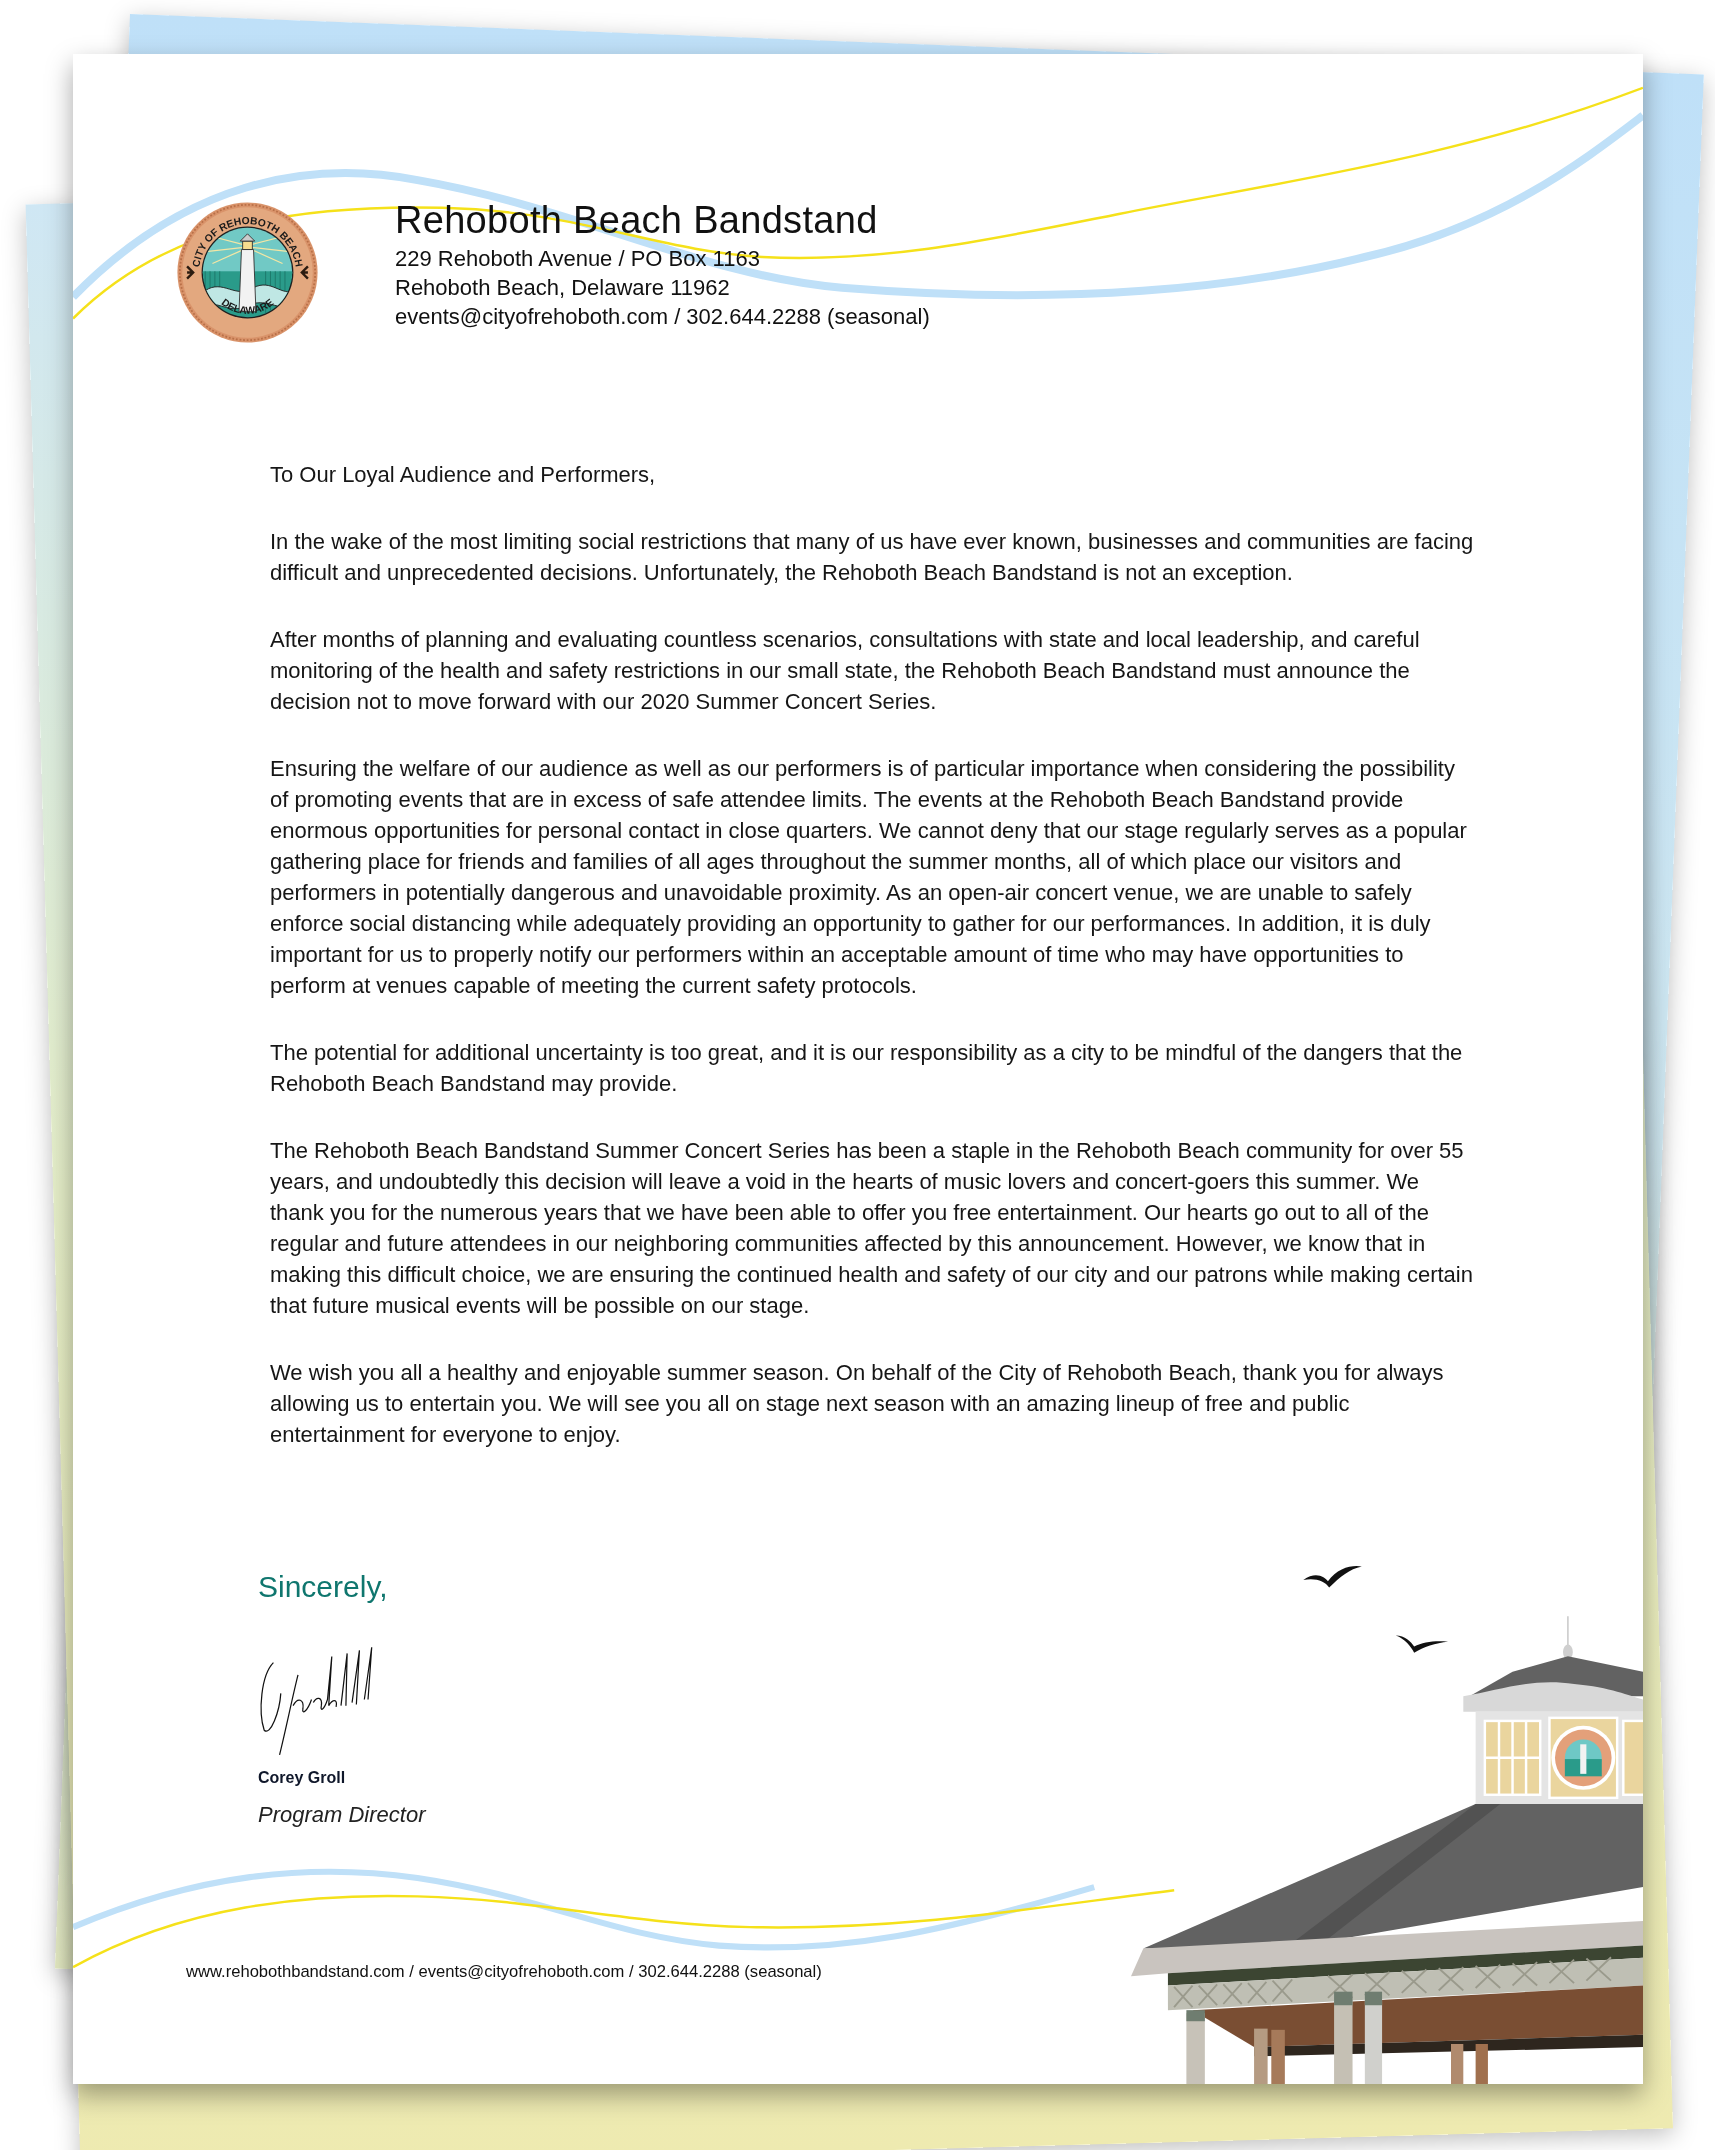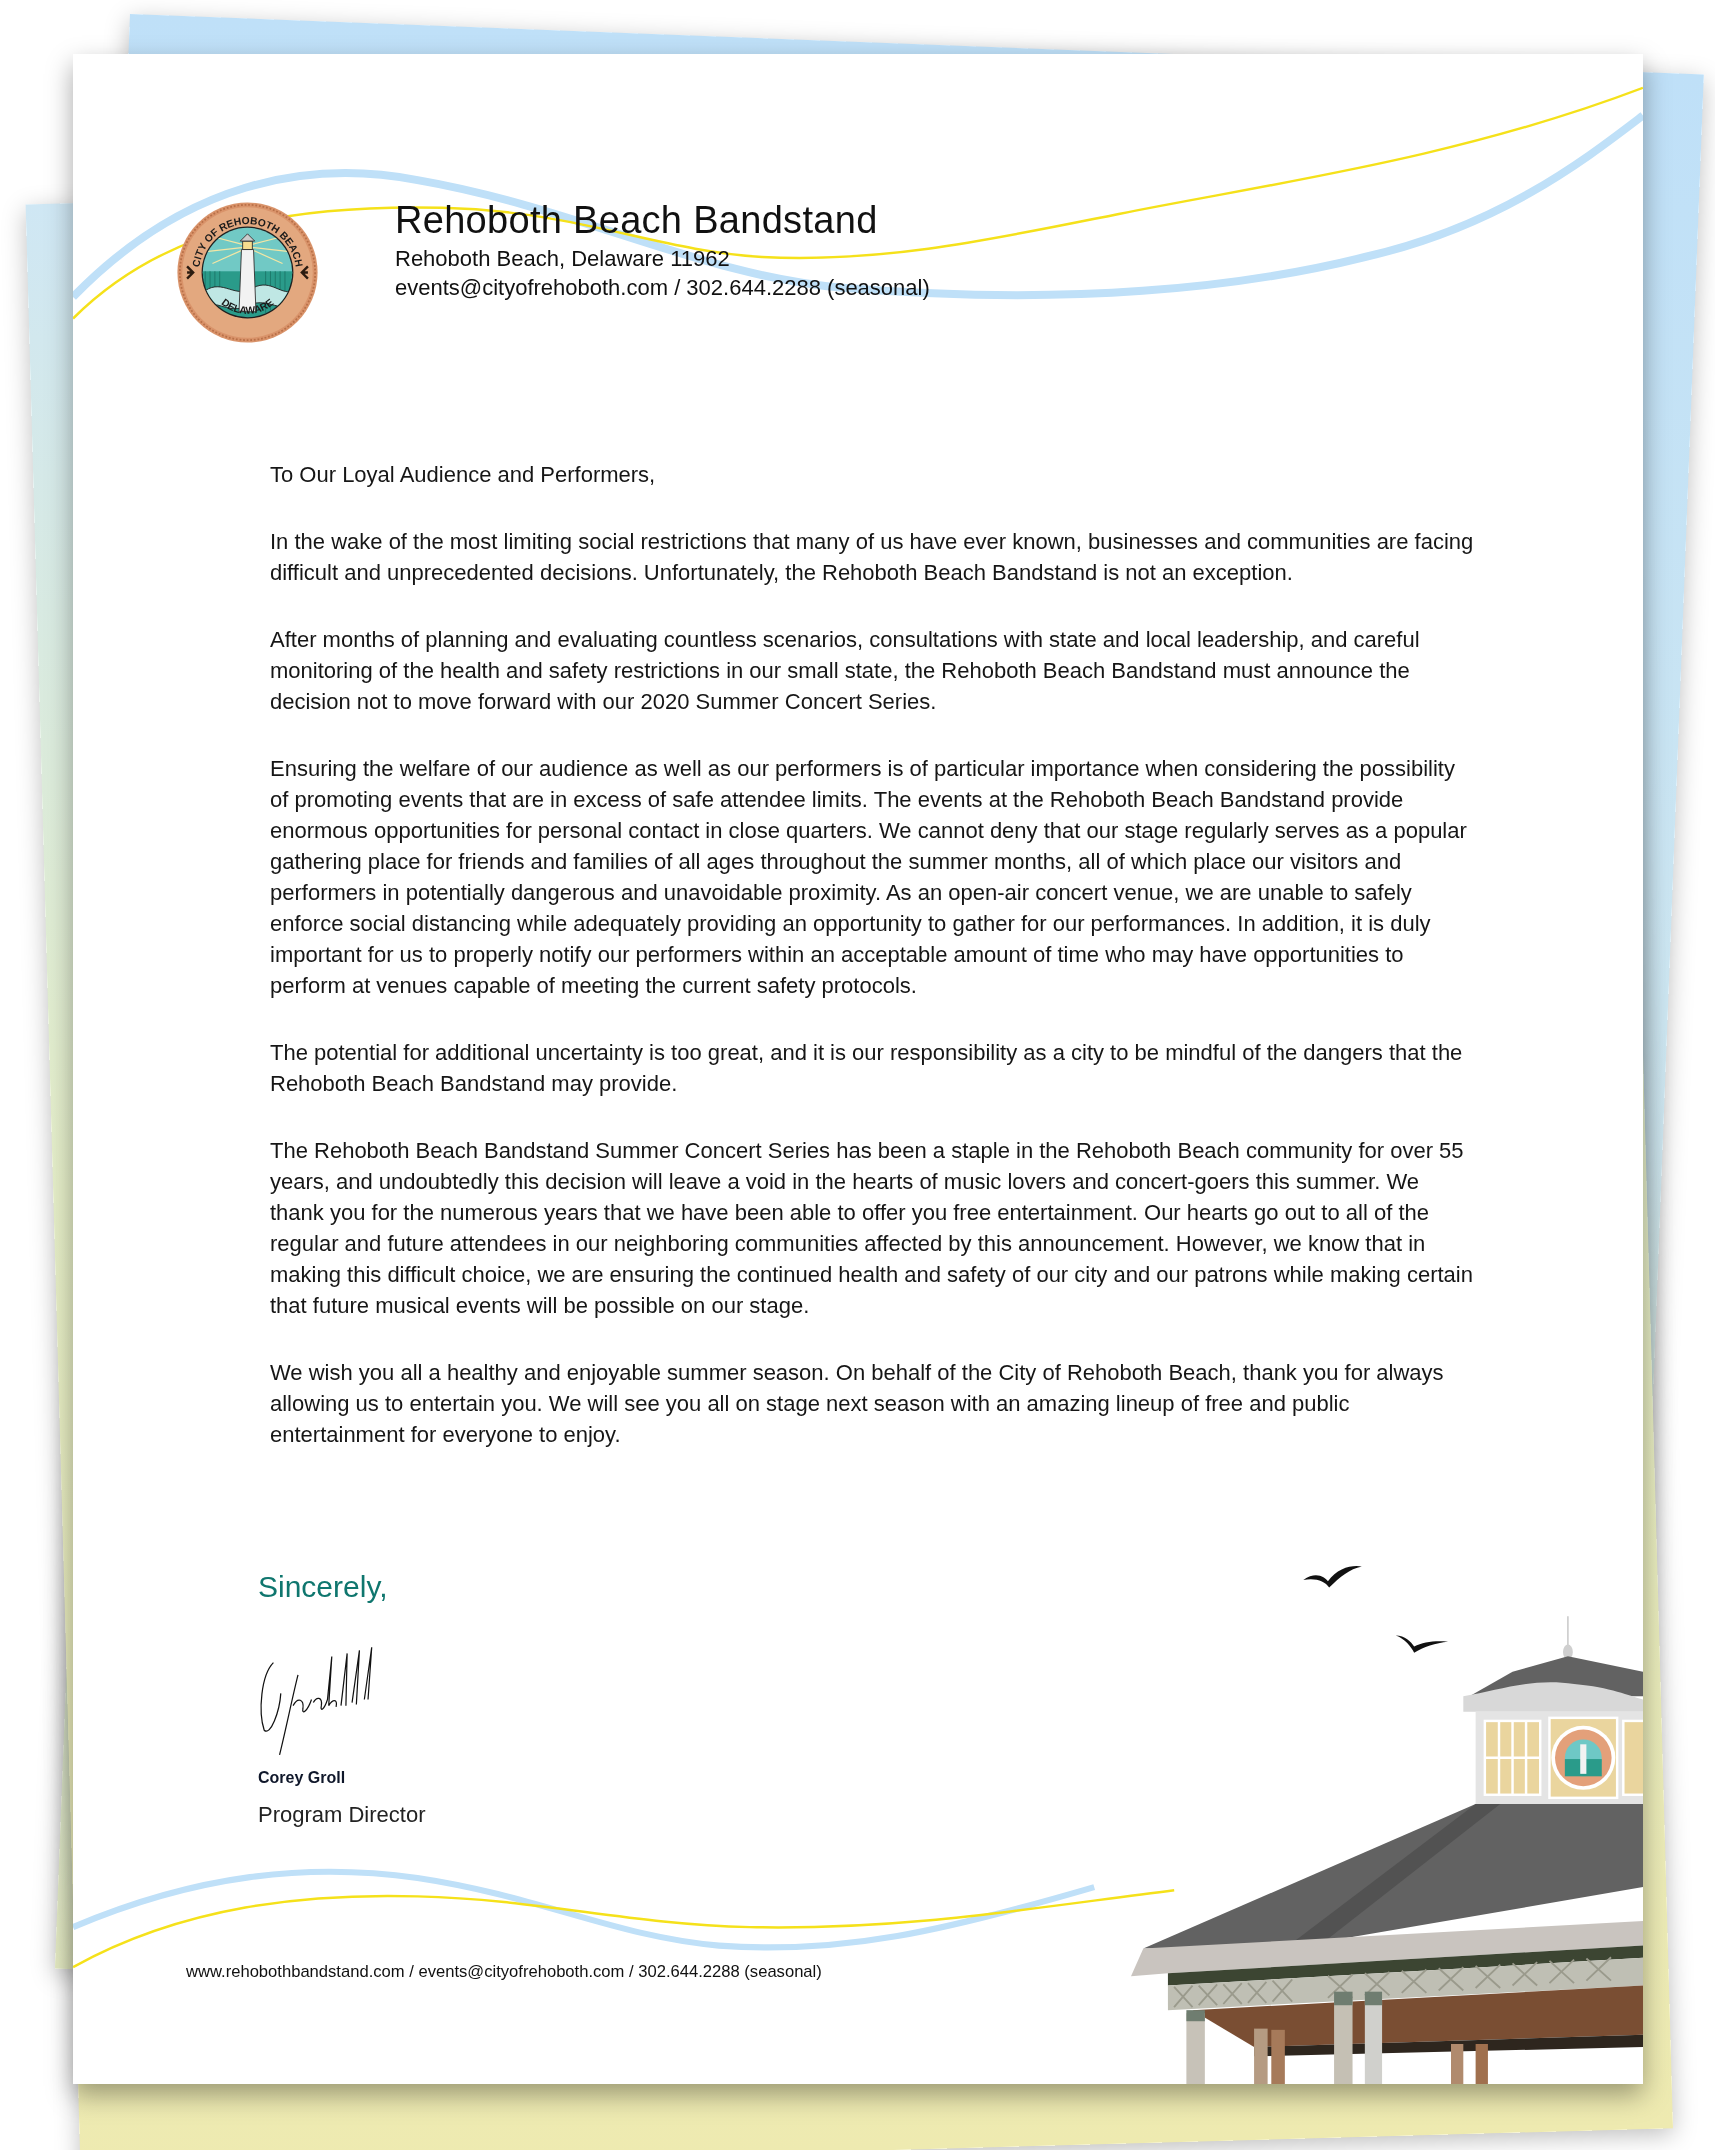--- a/index.html
+++ b/index.html
@@ -32,21 +32,21 @@
   .lh-title { font-size: 38px; line-height: 47px; font-weight: 400; letter-spacing: 0.3px; }
   .lh-line { font-size: 22px; line-height: 29px; }
   .body-text {
     position: absolute; left: 185px; top: 405px; width: 1206px;
     font-size: 22px; line-height: 31px; color: #161616; margin-left: 12px;
   }
   .body-text p { margin: 0 0 36px 0; }
   .closing { position: absolute; left: 185px; top: 1516px; font-size: 30px; color: #0f766e; }
   .signature { position: absolute; left: 182px; top: 1584px; width: 172px; height: 123px; }
   .signer-name { position: absolute; left: 185px; top: 1715px; font-size: 16px; font-weight: 700; color: #0f172a; }
-  .signer-title { position: absolute; left: 185px; top: 1748px; font-size: 22px; color: #222; }
+  .signer-title { position: absolute; left: 185px; top: 1748px; font-size: 22px; font-style: italic; color: #222; }
   .footer { position: absolute; left: 113px; top: 1905px; font-size: 16.6px; line-height: 26.5px; color: #111; }
   .birds { position: absolute; left: 1218px; top: 1489px; width: 234px; height: 148px; }
   .bandstand { position: absolute; left: 1058px; top: 1550px; width: 512px; height: 480px; }
 </style>
 </head>
 <body>
 
 <div class="sheet-back-blue"></div>
 <div class="sheet-back-yellow"></div>
 
@@ -103,20 +103,21 @@
     </text>
     <text font-family="Liberation Sans, sans-serif" font-size="17" font-weight="700" fill="#1a1a1a">
       <textPath href="#arcBot" startOffset="50%" text-anchor="middle">DELAWARE</textPath>
     </text>
     <path d="M20 110 L 30 120 L 20 130 M 30 120 L 20 120" stroke="#2b1b10" stroke-width="4" fill="none"></path>
     <path d="M220 110 L 210 120 L 220 130 M 210 120 L 220 120" stroke="#2b1b10" stroke-width="4" fill="none"></path>
   </svg>
 
   <div class="letterhead">
     <div class="lh-title">Rehoboth Beach Bandstand</div>
+    <div class="lh-line">229 Rehoboth Avenue / PO Box 1163</div>
     <div class="lh-line">Rehoboth Beach, Delaware 11962</div>
     <div class="lh-line">events@cityofrehoboth.com / 302.644.2288 (seasonal)</div>
   </div>
 
   <div class="body-text">
     <p>To Our Loyal Audience and Performers,</p>
     <p>In the wake of the most limiting social restrictions that many of us have ever known, businesses and communities are facing difficult and unprecedented decisions. Unfortunately, the Rehoboth Beach Bandstand is not an exception.</p>
     <p>After months of planning and evaluating countless scenarios, consultations with state and local leadership, and careful monitoring of the health and safety restrictions in our small state, the Rehoboth Beach Bandstand must announce the decision not to move forward with our 2020 Summer Concert Series.</p>
     <p>Ensuring the welfare of our audience as well as our performers is of particular importance when considering the possibility of promoting events that are in excess of safe attendee limits. The events at the Rehoboth Beach Bandstand provide enormous opportunities for personal contact in close quarters. We cannot deny that our stage regularly serves as a popular gathering place for friends and families of all ages throughout the summer months, all of which place our visitors and performers in potentially dangerous and unavoidable proximity. As an open-air concert venue, we are unable to safely enforce social distancing while adequately providing an opportunity to gather for our performances. In addition, it is duly important for us to properly notify our performers within an acceptable amount of time who may have opportunities to perform at venues capable of meeting the current safety protocols.</p>
     <p>The potential for additional uncertainty is too great, and it is our responsibility as a city to be mindful of the dangers that the Rehoboth Beach Bandstand may provide.</p>

